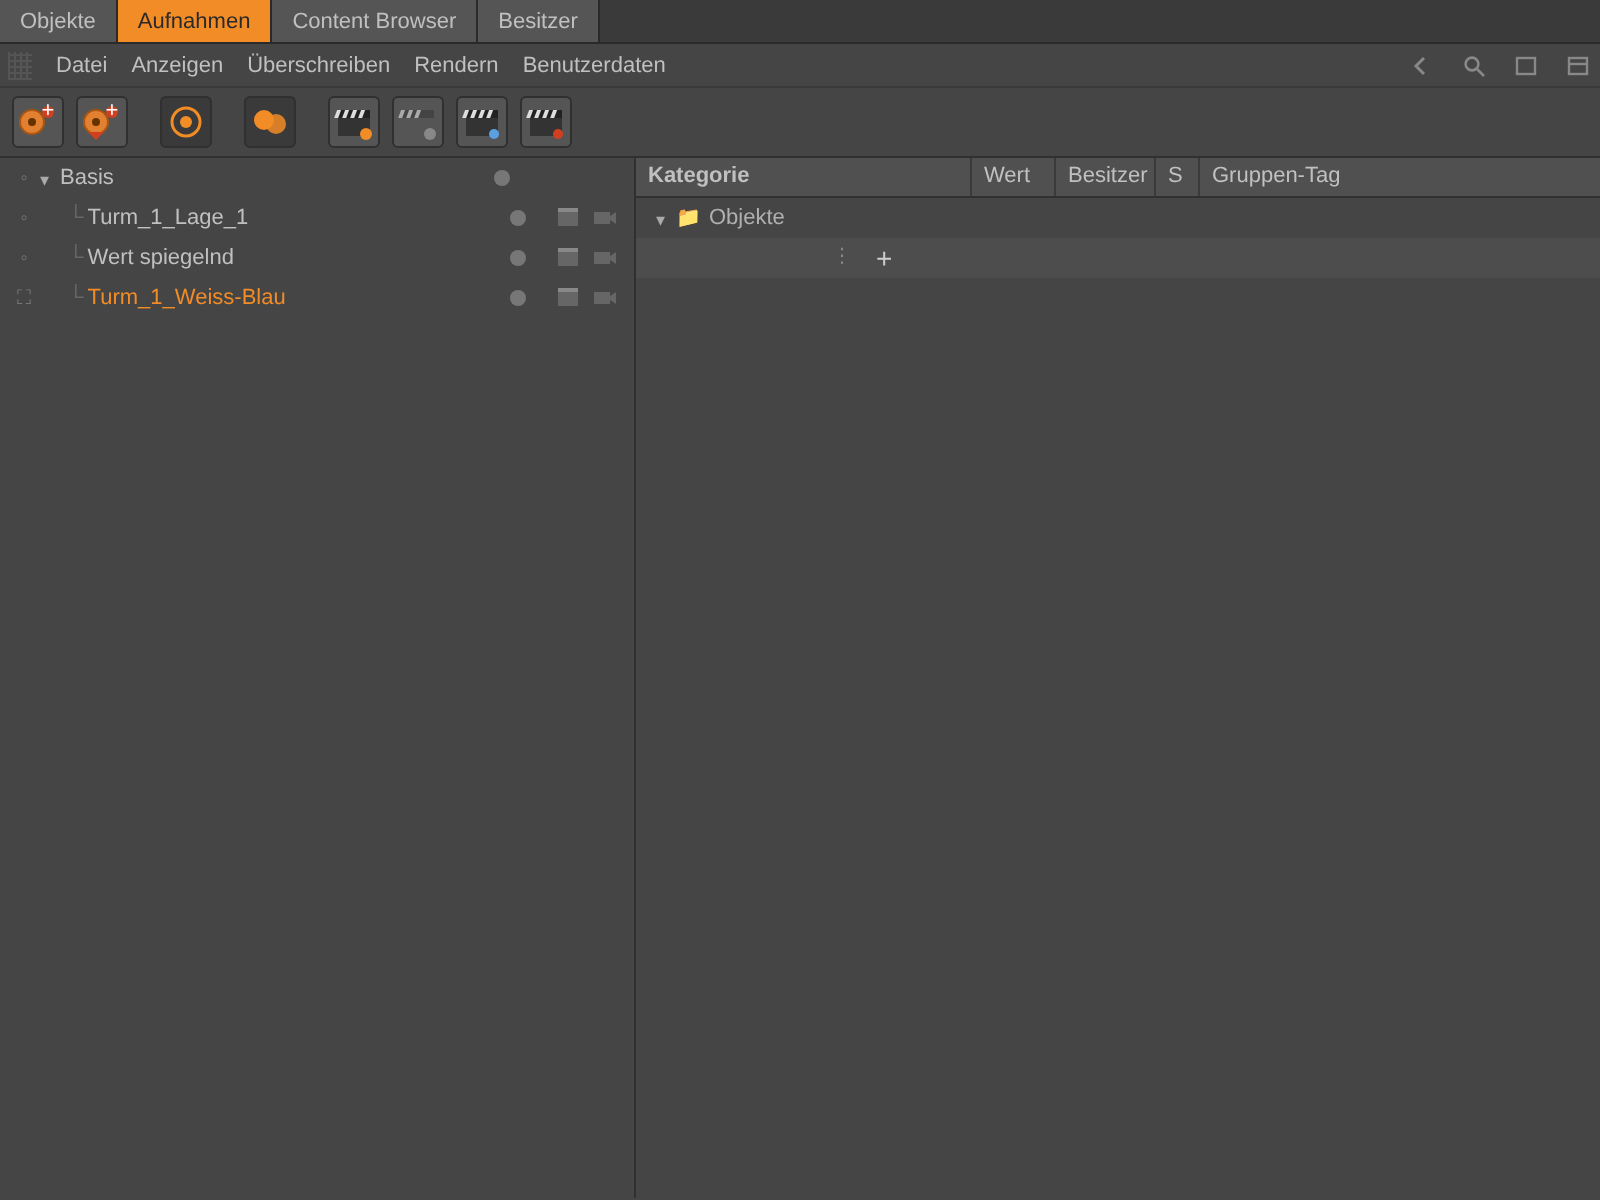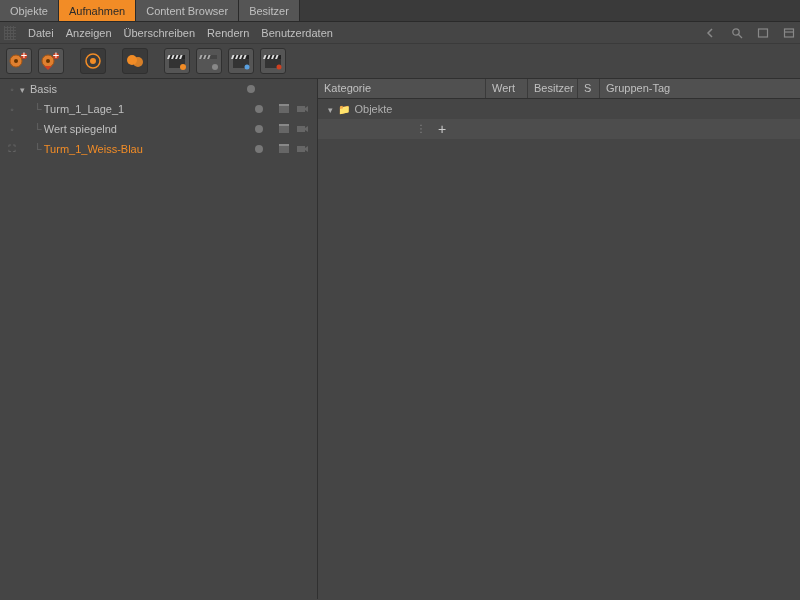--- a/index.html
+++ b/index.html
@@ -30,21 +30,21 @@
 .tree-label { color: #c0c0c0; }
 .tree-label.selected { color: #f28c26; }
 .tree-indent { display:inline-block; }
 .dot { width: 8px; height: 8px; border-radius: 50%; background: #777; margin: 0 2px; }
 .tree-spacer { flex: 1; }
 .small-icon { width:14px; height:14px; display:flex; align-items:center; justify-content:center; color:#888; margin: 0 2px; }
 
 .right-panel { flex: 1; display:flex; flex-direction:column; }
 .headers { display:flex; height:20px; background:#505050; border-bottom:1px solid #303030; }
 .hcell { padding: 3px 6px; border-right: 1px solid #3a3a3a; color:#c0c0c0; }
-.hcell.kat { width: 168px; }
+.hcell.kat { width: 168px; font-weight: bold; }
 .hcell.wert { width: 42px; }
 .hcell.bes { width: 50px; }
 .hcell.s { width: 22px; }
 .hcell.gt { flex:1; border-right:none; }
 
 .attr-body { flex:1; background:#454545; position:relative; }
 .attr-row { display:flex; align-items:center; height:20px; }
 .attr-row .col-kat { width: 168px; display:flex; align-items:center; }
 .attr-row .col-wert { width: 42px; }
 .attr-row .col-bes { width: 50px; }

